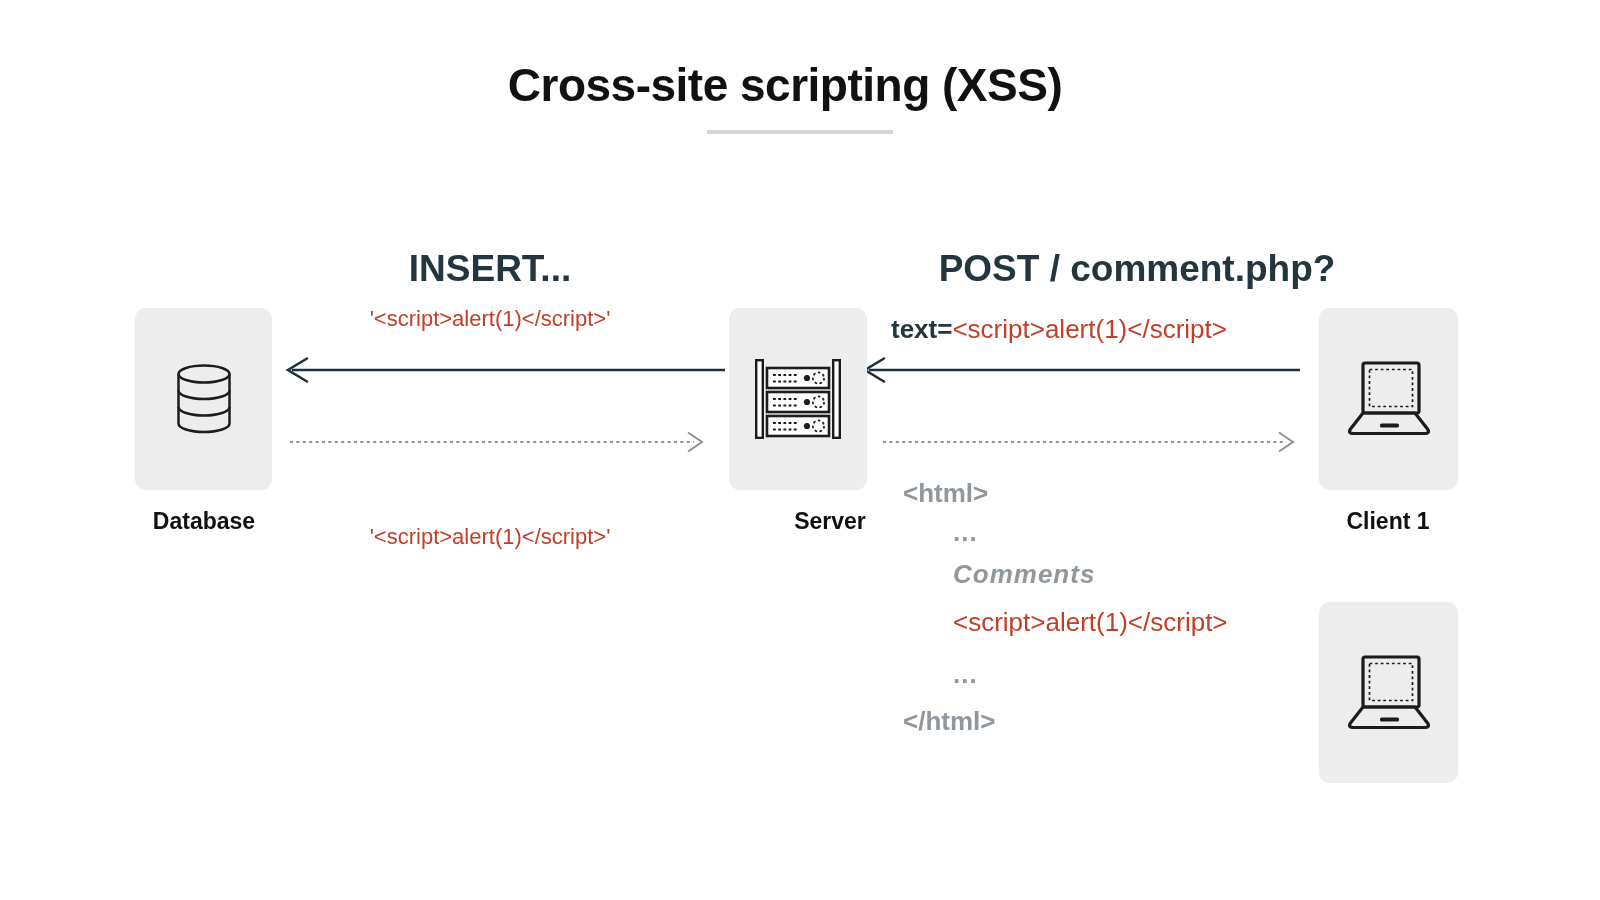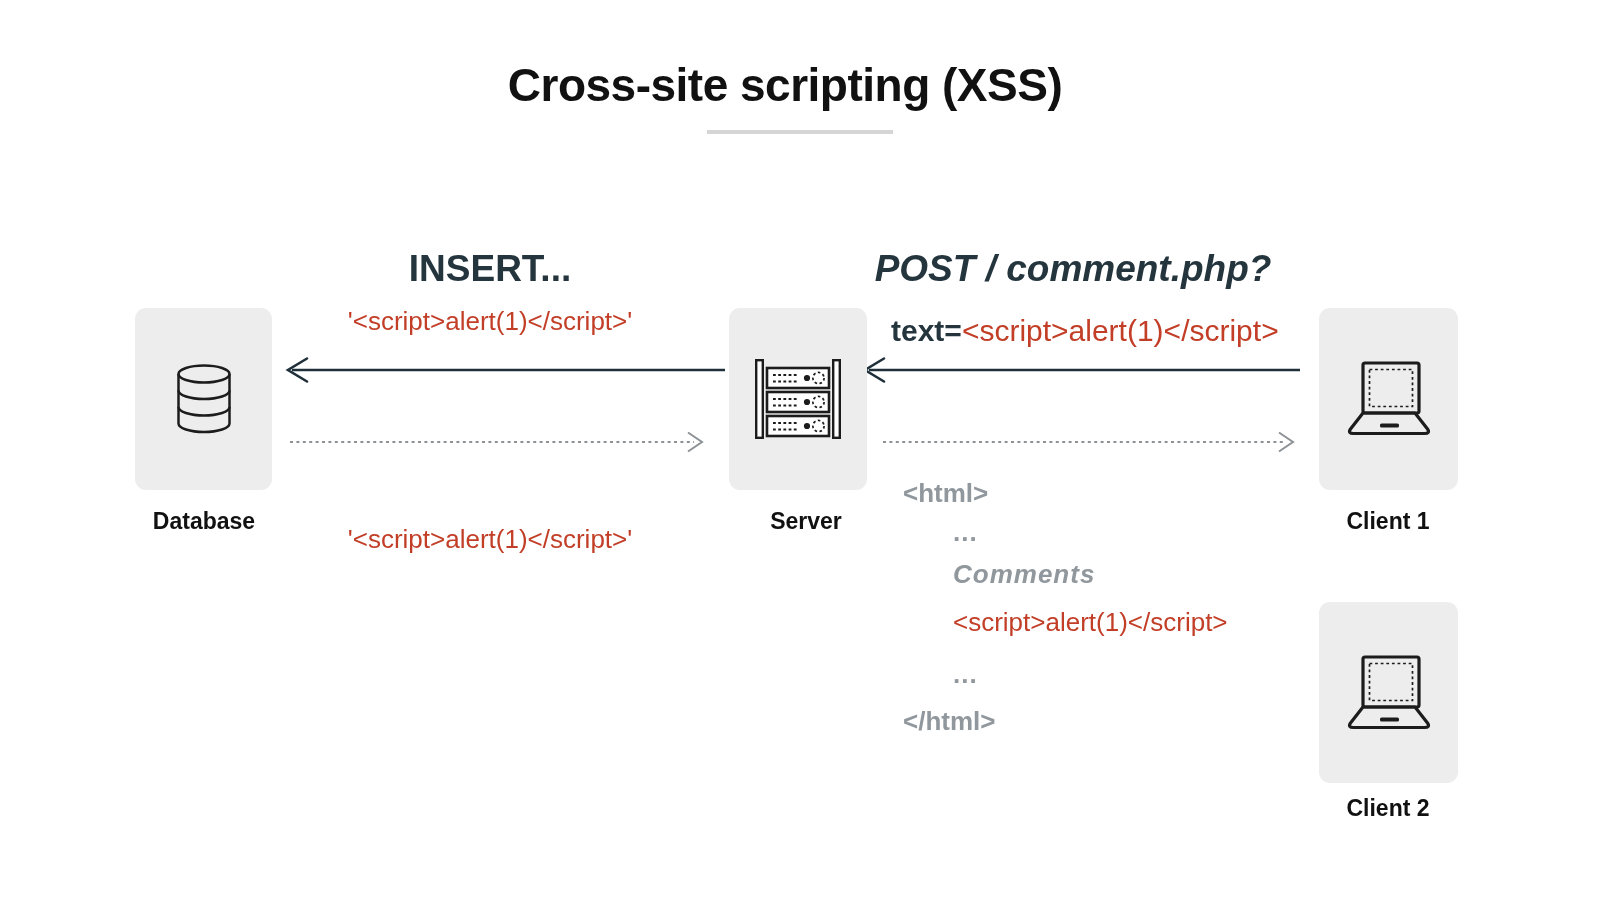--- a/index.html
+++ b/index.html
@@ -45,40 +45,40 @@
   #box-database{left:135px;top:308px;width:137px;height:182px;}
   #box-server  {left:729px;top:308px;width:138px;height:182px;}
   #box-client1 {left:1319px;top:308px;width:139px;height:182px;}
   #box-client2 {left:1319px;top:602px;width:139px;height:181px;}
 
   .node-label{
     position:absolute;width:260px;text-align:center;
     font-size:23px;font-weight:800;color:var(--label_black,#111);
   }
   #label-database{left:74px;top:508px;}
-  #label-server  {left:676px;top:508px;}
+  #label-server  {left:700px;top:508px;}
   #label-client1 {left:1258px;top:508px;}
   #label-client2 {left:1258px;top:795px;}
 
   .msg-title{
     position:absolute;text-align:center;
     font-size:37px;font-weight:800;color:var(--dark_text,#24353e);
   }
   .msg-code{
     position:absolute;text-align:center;
-    font-size:26px;font-weight:400;color:var(--code_red,#c23e27);
+    font-size:22px;font-weight:400;color:var(--code_red,#c23e27);
   }
   #msg-insert-title{left:290px;top:248px;width:400px;}
   #msg-insert-code {left:240px;top:306px;width:500px;}
   #msg-select-title{left:290px;top:478px;width:400px;color:var(--muted_gray,#999fa4);}
   #msg-select-code {left:240px;top:524px;width:500px;}
-  #msg-post-title  {left:873px;top:248px;width:400px;font-style:italic;}
+  #msg-post-title  {left:937px;top:248px;width:400px;}
   #msg-post-line{
     position:absolute;left:891px;top:314px;width:460px;
-    font-size:30px;white-space:nowrap;
+    font-size:26px;white-space:nowrap;
   }
   #msg-post-line .param-name{font-weight:800;color:var(--dark_text,#24353e);}
   #msg-post-line .param-value{font-weight:400;color:var(--code_red,#c23e27);}
 
   .resp{position:absolute;left:903px;top:473px;width:460px;}
   .resp-line{display:flex;align-items:center;font-size:26px;white-space:nowrap;}
   .resp-line.indent{padding-left:50px;}
   .resp-line.tag  {font-weight:800;color:var(--resp_gray,#91989d);}
   .resp-line.muted{font-weight:800;color:var(--resp_gray,#91989d);letter-spacing:1px;}
   .resp-line.code {font-weight:400;color:var(--code_red,#c23e27);}
@@ -168,21 +168,20 @@
   <div class="node-label" id="label-client1">Client 1</div>
 
   <div class="node-box" id="box-client2">
     <svg width="104" height="78" viewBox="0 0 104 78">
       <rect x="26" y="3" width="56" height="50" rx="2" fill="none" stroke="currentColor" stroke-width="3.2"></rect>
       <rect x="32.5" y="9.5" width="43" height="37" fill="none" stroke="currentColor" stroke-width="1.7" stroke-dasharray="2.8 2.8"></rect>
       <path d="M26,53 L13.5,69 Q10.5,73.5 16.5,73.5 L87.5,73.5 Q93.5,73.5 90.5,69 L78,53 Z" fill="none" stroke="currentColor" stroke-width="3.2" stroke-linejoin="round"></path>
       <rect x="43" y="63.5" width="19" height="4" rx="1.6" fill="currentColor"></rect>
     </svg>
   </div>
-  <div class="node-label" id="label-client2">Client 2</div>
 
   <div class="msg-title" id="msg-insert-title">INSERT...</div>
   <div class="msg-code" id="msg-insert-code">'&lt;script&gt;alert(1)&lt;/script&gt;'</div>
 
   <div class="msg-code" id="msg-select-code">'&lt;script&gt;alert(1)&lt;/script&gt;'</div>
 
   <div class="msg-title" id="msg-post-title">POST / comment.php?</div>
   <div id="msg-post-line"><span class="param-name">text=</span><span class="param-value">&lt;script&gt;alert(1)&lt;/script&gt;</span></div>
 
   <div class="resp">

